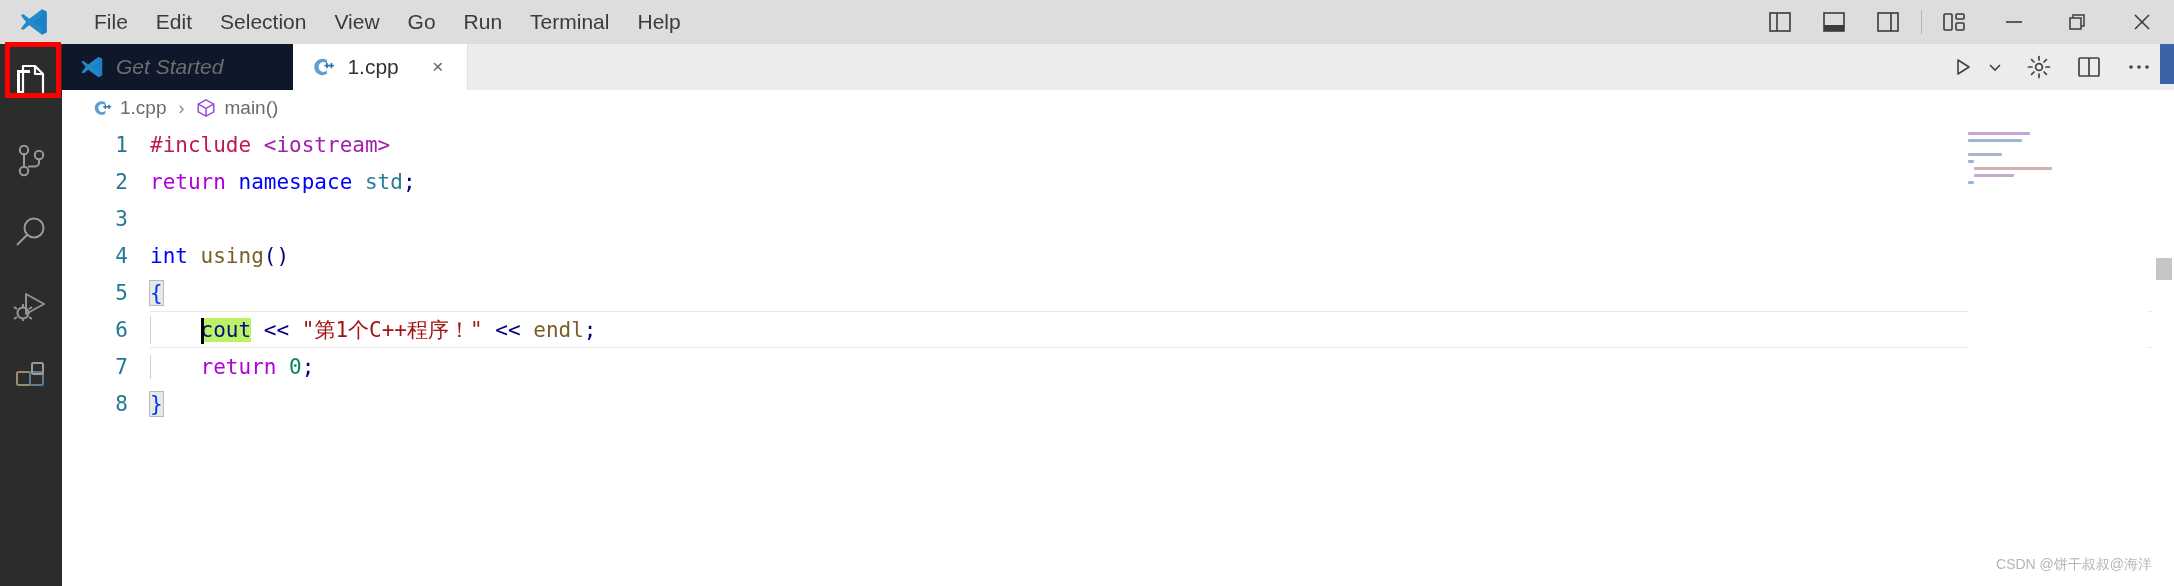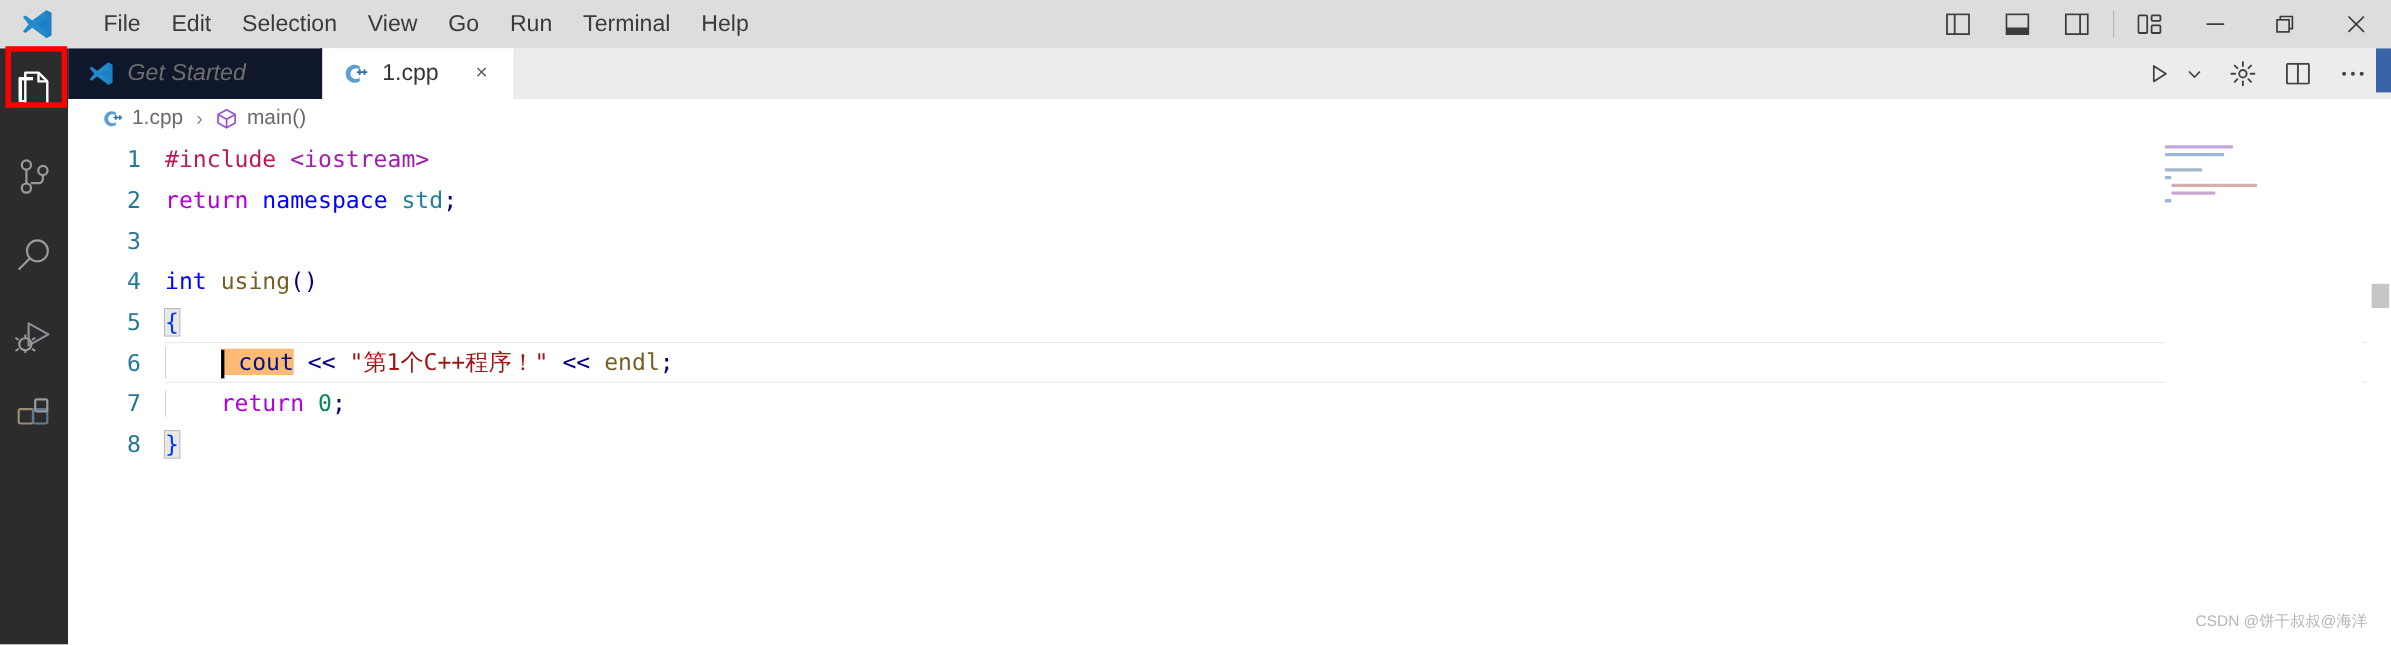--- a/index.html
+++ b/index.html
@@ -209,22 +209,21 @@
   .t-str   { color: #a31515; }
   .t-num   { color: #098658; }
   .t-op    { color: #000080; }
   .t-brace { color: #0431fa; }
 
   .bracket-hl {
     background: #e7e9e7;
     outline: 1px solid #b9b9b9;
   }
   .sel {
-    background: #fdba74;
-    padding-left: 16px;
+    background: #bef264;
   }
   .cursor {
     display: inline-block;
     width: 3px; height: 26px;
     background: #000000;
     vertical-align: middle;
     position: relative;
     margin-right: -3px;
   }
 

